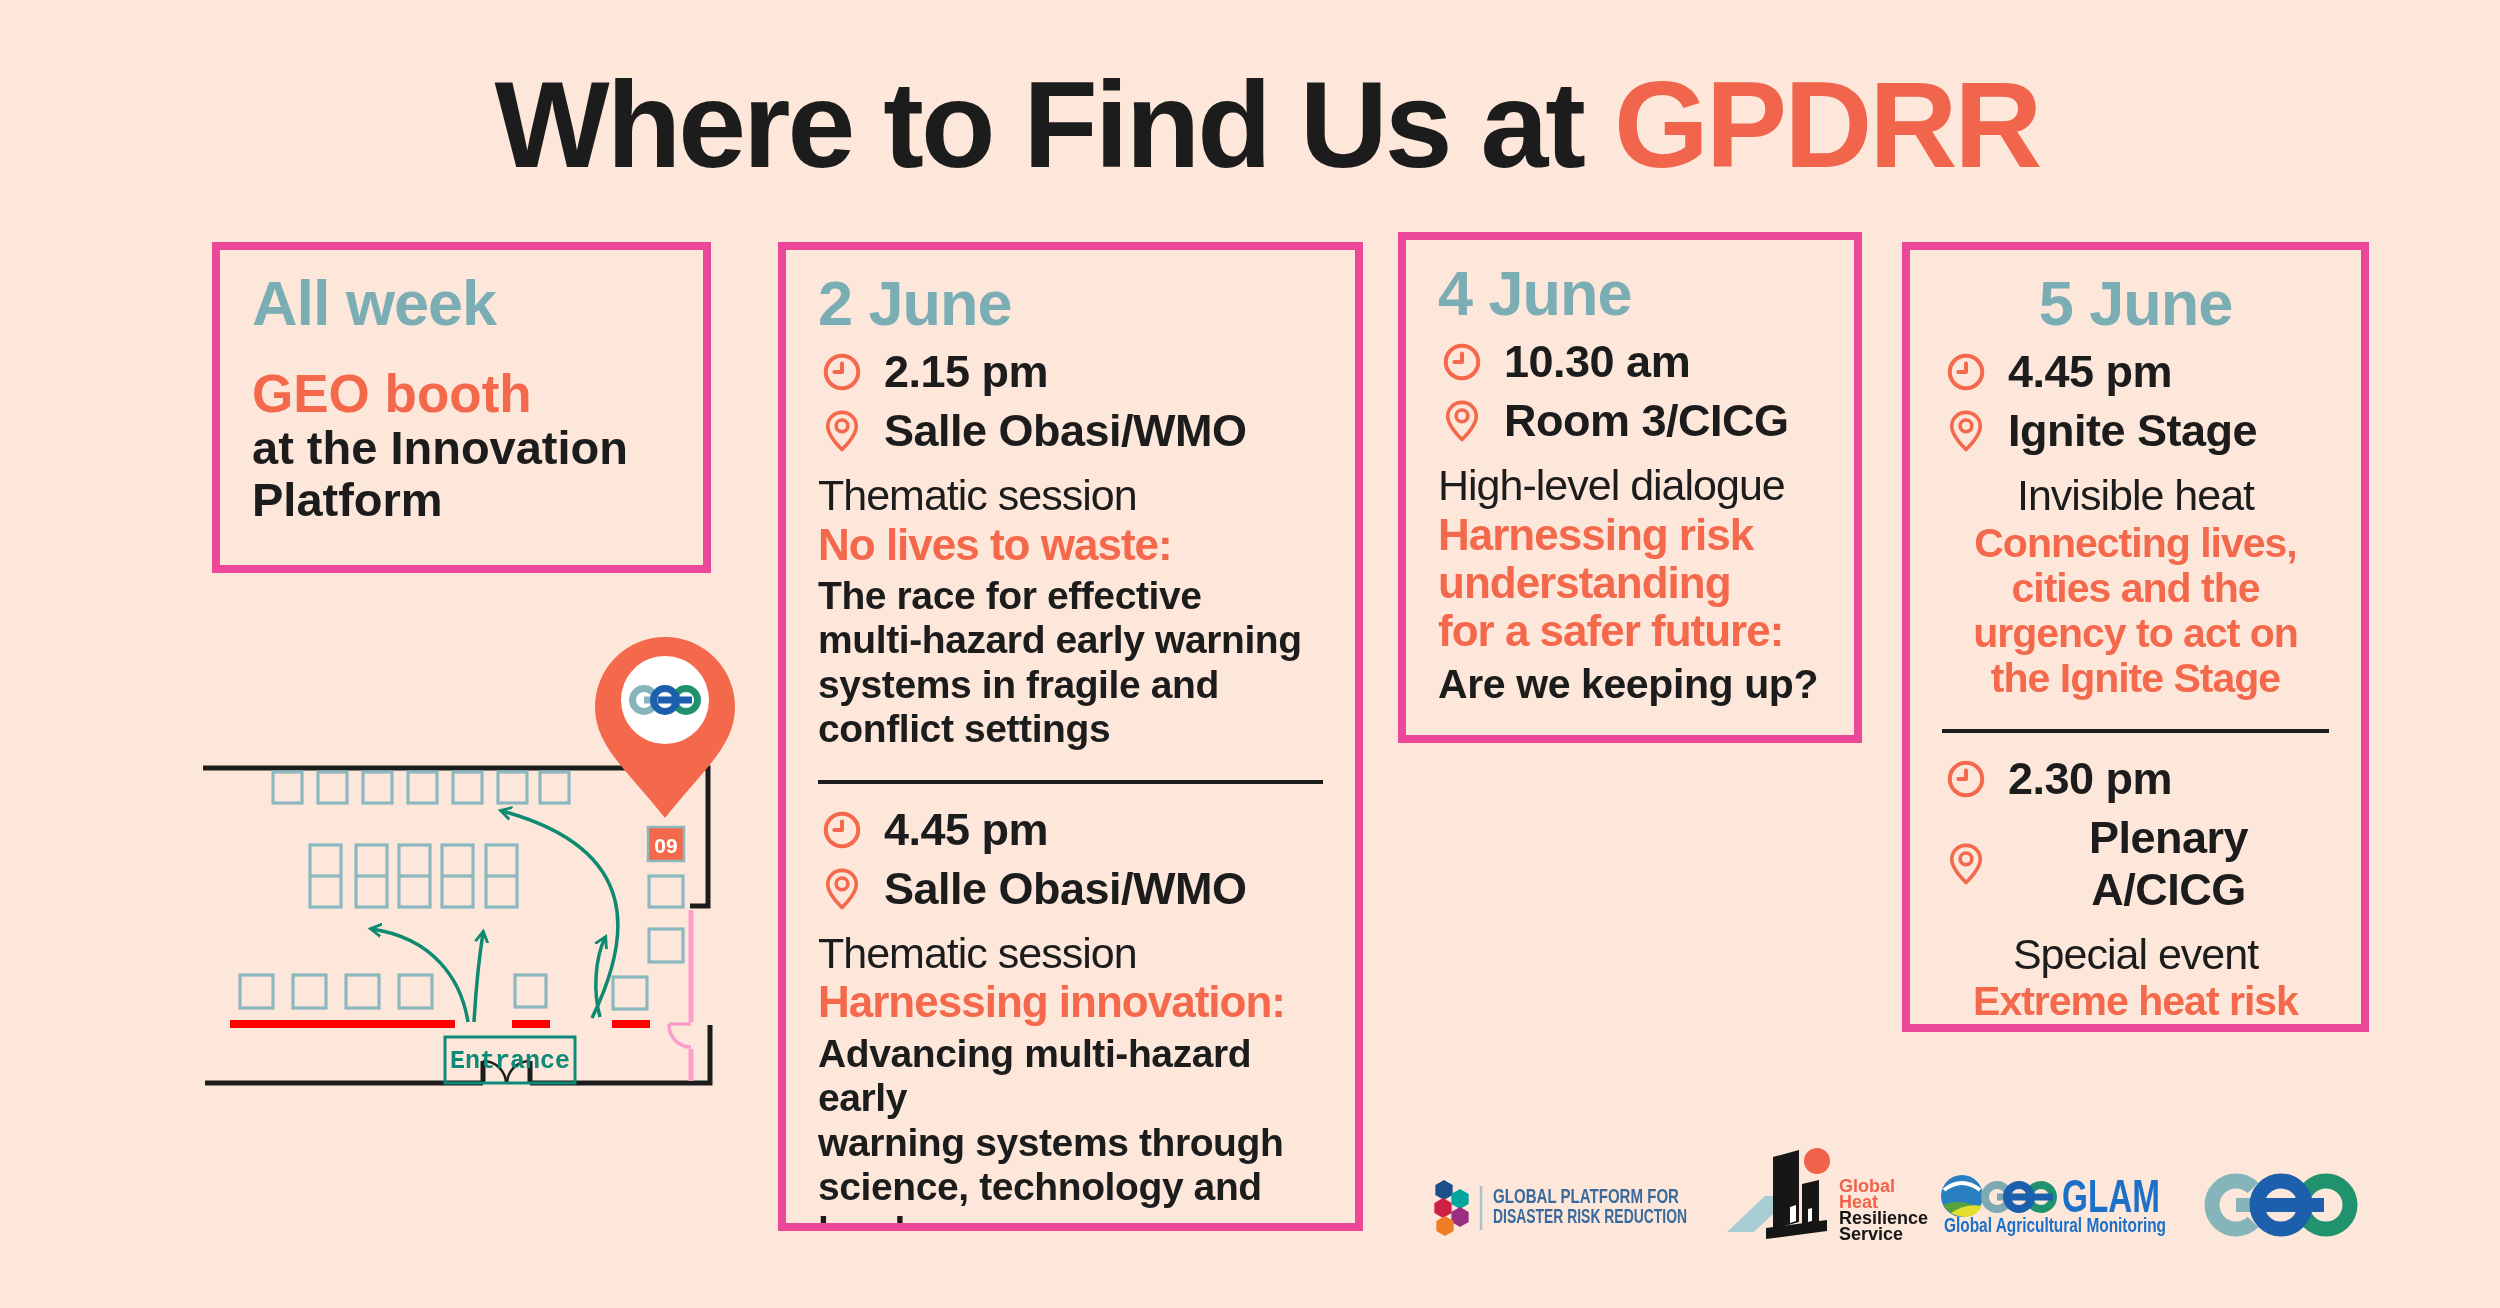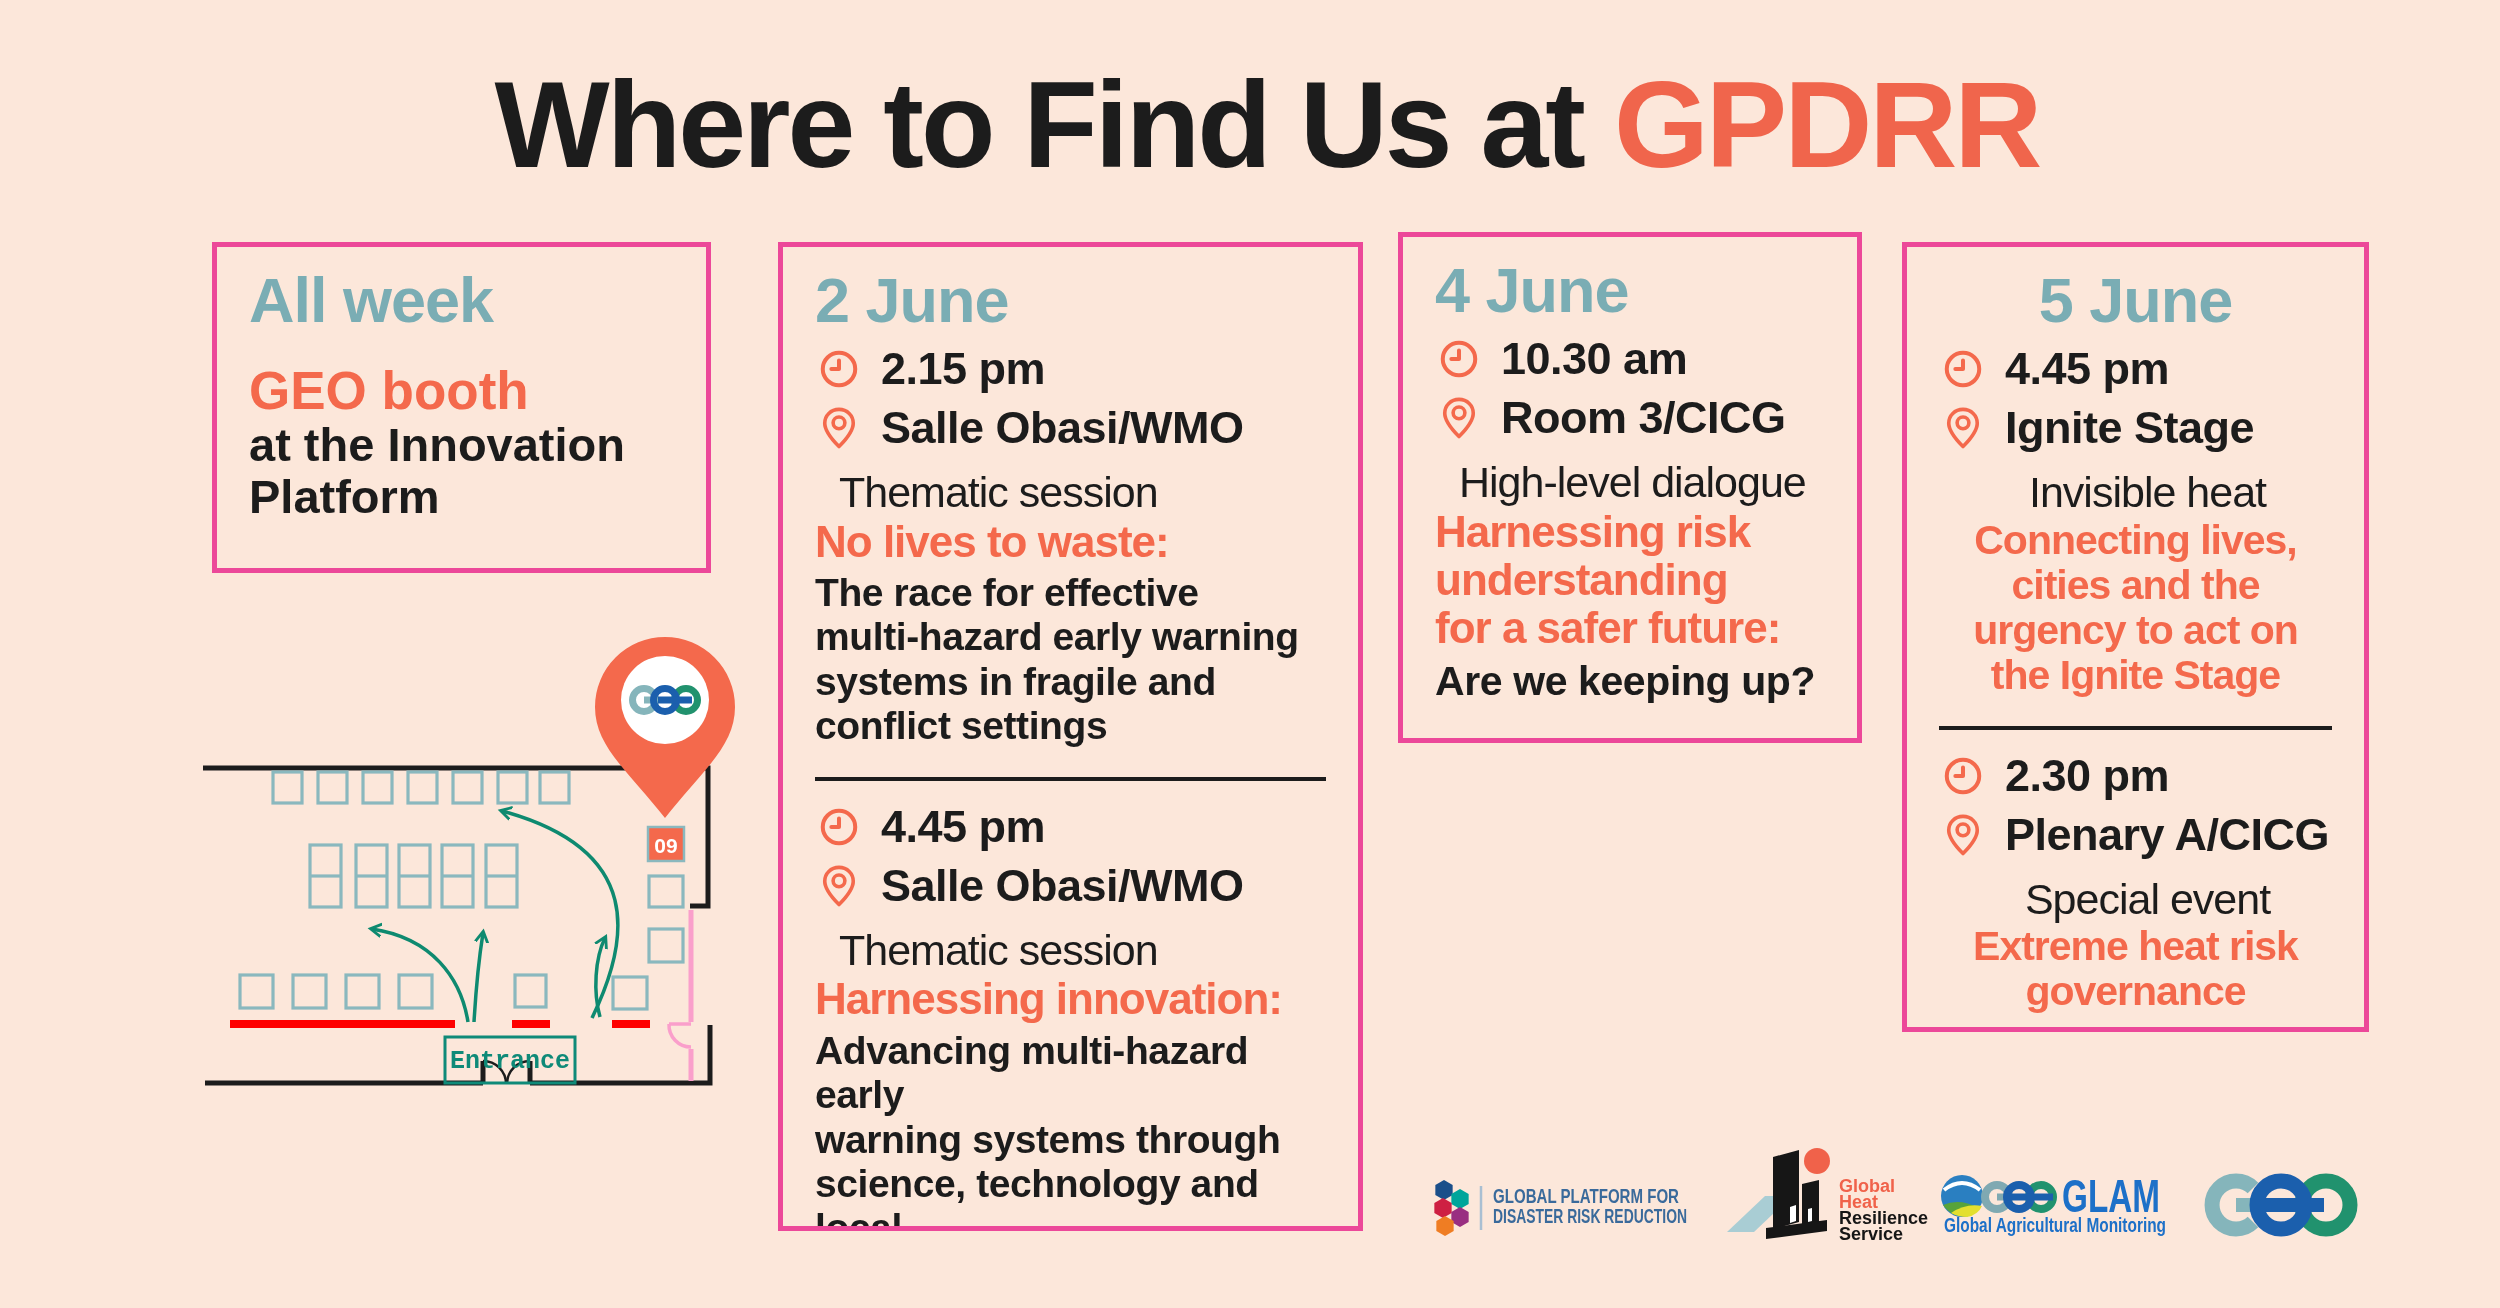--- a/index.html
+++ b/index.html
@@ -16,32 +16,32 @@
   .title{
     position:absolute;left:0;top:44px;width:2500px;
     text-align:center;font-size:122px;font-weight:800;
     letter-spacing:-3px;line-height:1.05;margin:17px;
   }
   .title .accent{color:#f0654c;}
 
   
   .card{
     position:absolute;box-sizing:border-box;
-    border:5px solid #ec4899;
+    border:8px solid #ec4899;
     padding:20px 32px;overflow:hidden;
     background:#fce7da;
   }
   .chead{
     margin:0 0 10px 0;font-size:63px;font-weight:800;
     color:#7aadb4;letter-spacing:-1px;line-height:1.05;
   }
   .irow{display:flex;align-items:center;margin:7px 0;}
   .icw{width:48px;flex:0 0 48px;display:flex;justify-content:center;margin-right:18px;}
   .tval{font-size:45px;font-weight:800;letter-spacing:-0.5px;}
-  .kind{font-size:43px;font-weight:400;letter-spacing:-1px;margin-top:14px;line-height:1.15;margin-left:24px;}
+  .kind{font-size:43px;font-weight:400;letter-spacing:-1px;margin-top:14px;line-height:1.15;}
   .ctitle{
     font-size:44px;font-weight:800;color:#f4694c;
     letter-spacing:-1px;line-height:1.1;white-space:pre-line;
   }
   .card-june5 .ctitle{font-size:41px;}
   .desc{
     font-size:39px;font-weight:600;letter-spacing:-0.4px;
     line-height:1.14;white-space:pre-line;margin-top:5px;
   }
   .desc-lg{font-size:41px;}

